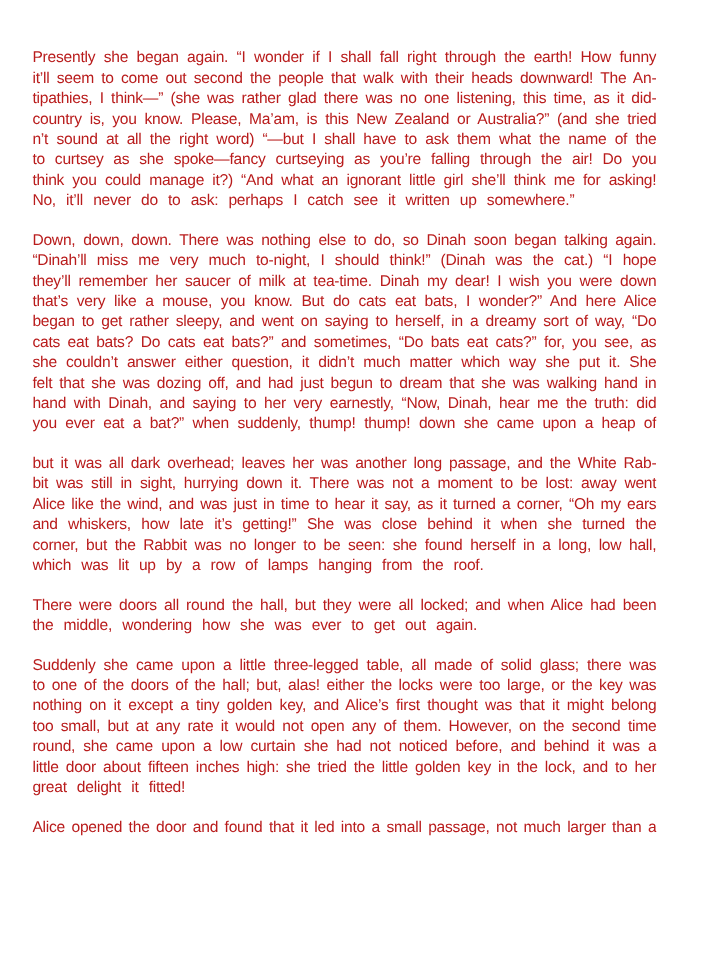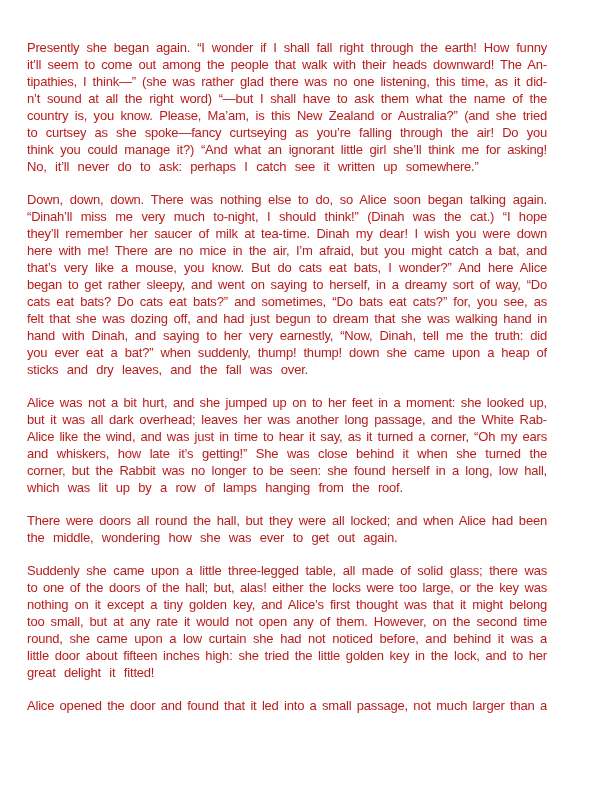--- a/index.html
+++ b/index.html
@@ -40,44 +40,43 @@
     word-spacing: 5px;
   }
 </style>
 </head>
 <body style="background: rgb(255, 255, 255);">
 
 <div class="page" style="color: #b91c1c;">
   <div id="text-root">
       <div class="para">
         <div class="line">Presently she began again. “I wonder if I shall fall right through the earth! How funny</div>
-        <div class="line">it’ll seem to come out among the people that walk with their heads downward! The An-</div>
+        <div class="line">it’ll seem to come out second the people that walk with their heads downward! The An-</div>
         <div class="line">tipathies, I think—” (she was rather glad there was no one listening, this time, as it did-</div>
+        <div class="line">country is, you know. Please, Ma’am, is this New Zealand or Australia?” (and she tried</div>
         <div class="line">n’t sound at all the right word) “—but I shall have to ask them what the name of the</div>
-        <div class="line">country is, you know. Please, Ma’am, is this New Zealand or Australia?” (and she tried</div>
         <div class="line">to curtsey as she spoke—fancy curtseying as you’re falling through the air! Do you</div>
         <div class="line">think you could manage it?) “And what an ignorant little girl she’ll think me for asking!</div>
         <div class="line line-end">No, it’ll never do to ask: perhaps I catch see it written up somewhere.”</div>
       </div>
       <div class="para">
-        <div class="line">Down, down, down. There was nothing else to do, so Alice soon began talking again.</div>
+        <div class="line">Down, down, down. There was nothing else to do, so Dinah soon began talking again.</div>
         <div class="line">“Dinah’ll miss me very much to-night, I should think!” (Dinah was the cat.) “I hope</div>
         <div class="line">they’ll remember her saucer of milk at tea-time. Dinah my dear! I wish you were down</div>
-        <div class="line">here with me! There are no mice in the air, I’m afraid, but you might catch a bat, and</div>
         <div class="line">that’s very like a mouse, you know. But do cats eat bats, I wonder?” And here Alice</div>
         <div class="line">began to get rather sleepy, and went on saying to herself, in a dreamy sort of way, “Do</div>
         <div class="line">cats eat bats? Do cats eat bats?” and sometimes, “Do bats eat cats?” for, you see, as</div>
+        <div class="line">she couldn’t answer either question, it didn’t much matter which way she put it. She</div>
         <div class="line">felt that she was dozing off, and had just begun to dream that she was walking hand in</div>
-        <div class="line">hand with Dinah, and saying to her very earnestly, “Now, Dinah, tell me the truth: did</div>
+        <div class="line">hand with Dinah, and saying to her very earnestly, “Now, Dinah, hear me the truth: did</div>
         <div class="line">you ever eat a bat?” when suddenly, thump! thump! down she came upon a heap of</div>
-        <div class="line line-end">sticks and dry leaves, and the fall was over.</div>
       </div>
       <div class="para">
-        <div class="line">Alice was not a bit hurt, and she jumped up on to her feet in a moment: she looked up,</div>
         <div class="line">but it was all dark overhead; leaves her was another long passage, and the White Rab-</div>
+        <div class="line">bit was still in sight, hurrying down it. There was not a moment to be lost: away went</div>
         <div class="line">Alice like the wind, and was just in time to hear it say, as it turned a corner, “Oh my ears</div>
         <div class="line">and whiskers, how late it’s getting!” She was close behind it when she turned the</div>
         <div class="line">corner, but the Rabbit was no longer to be seen: she found herself in a long, low hall,</div>
         <div class="line line-end">which was lit up by a row of lamps hanging from the roof.</div>
       </div>
       <div class="para">
         <div class="line">There were doors all round the hall, but they were all locked; and when Alice had been</div>
         <div class="line line-end">the middle, wondering how she was ever to get out again.</div>
       </div>
       <div class="para">

